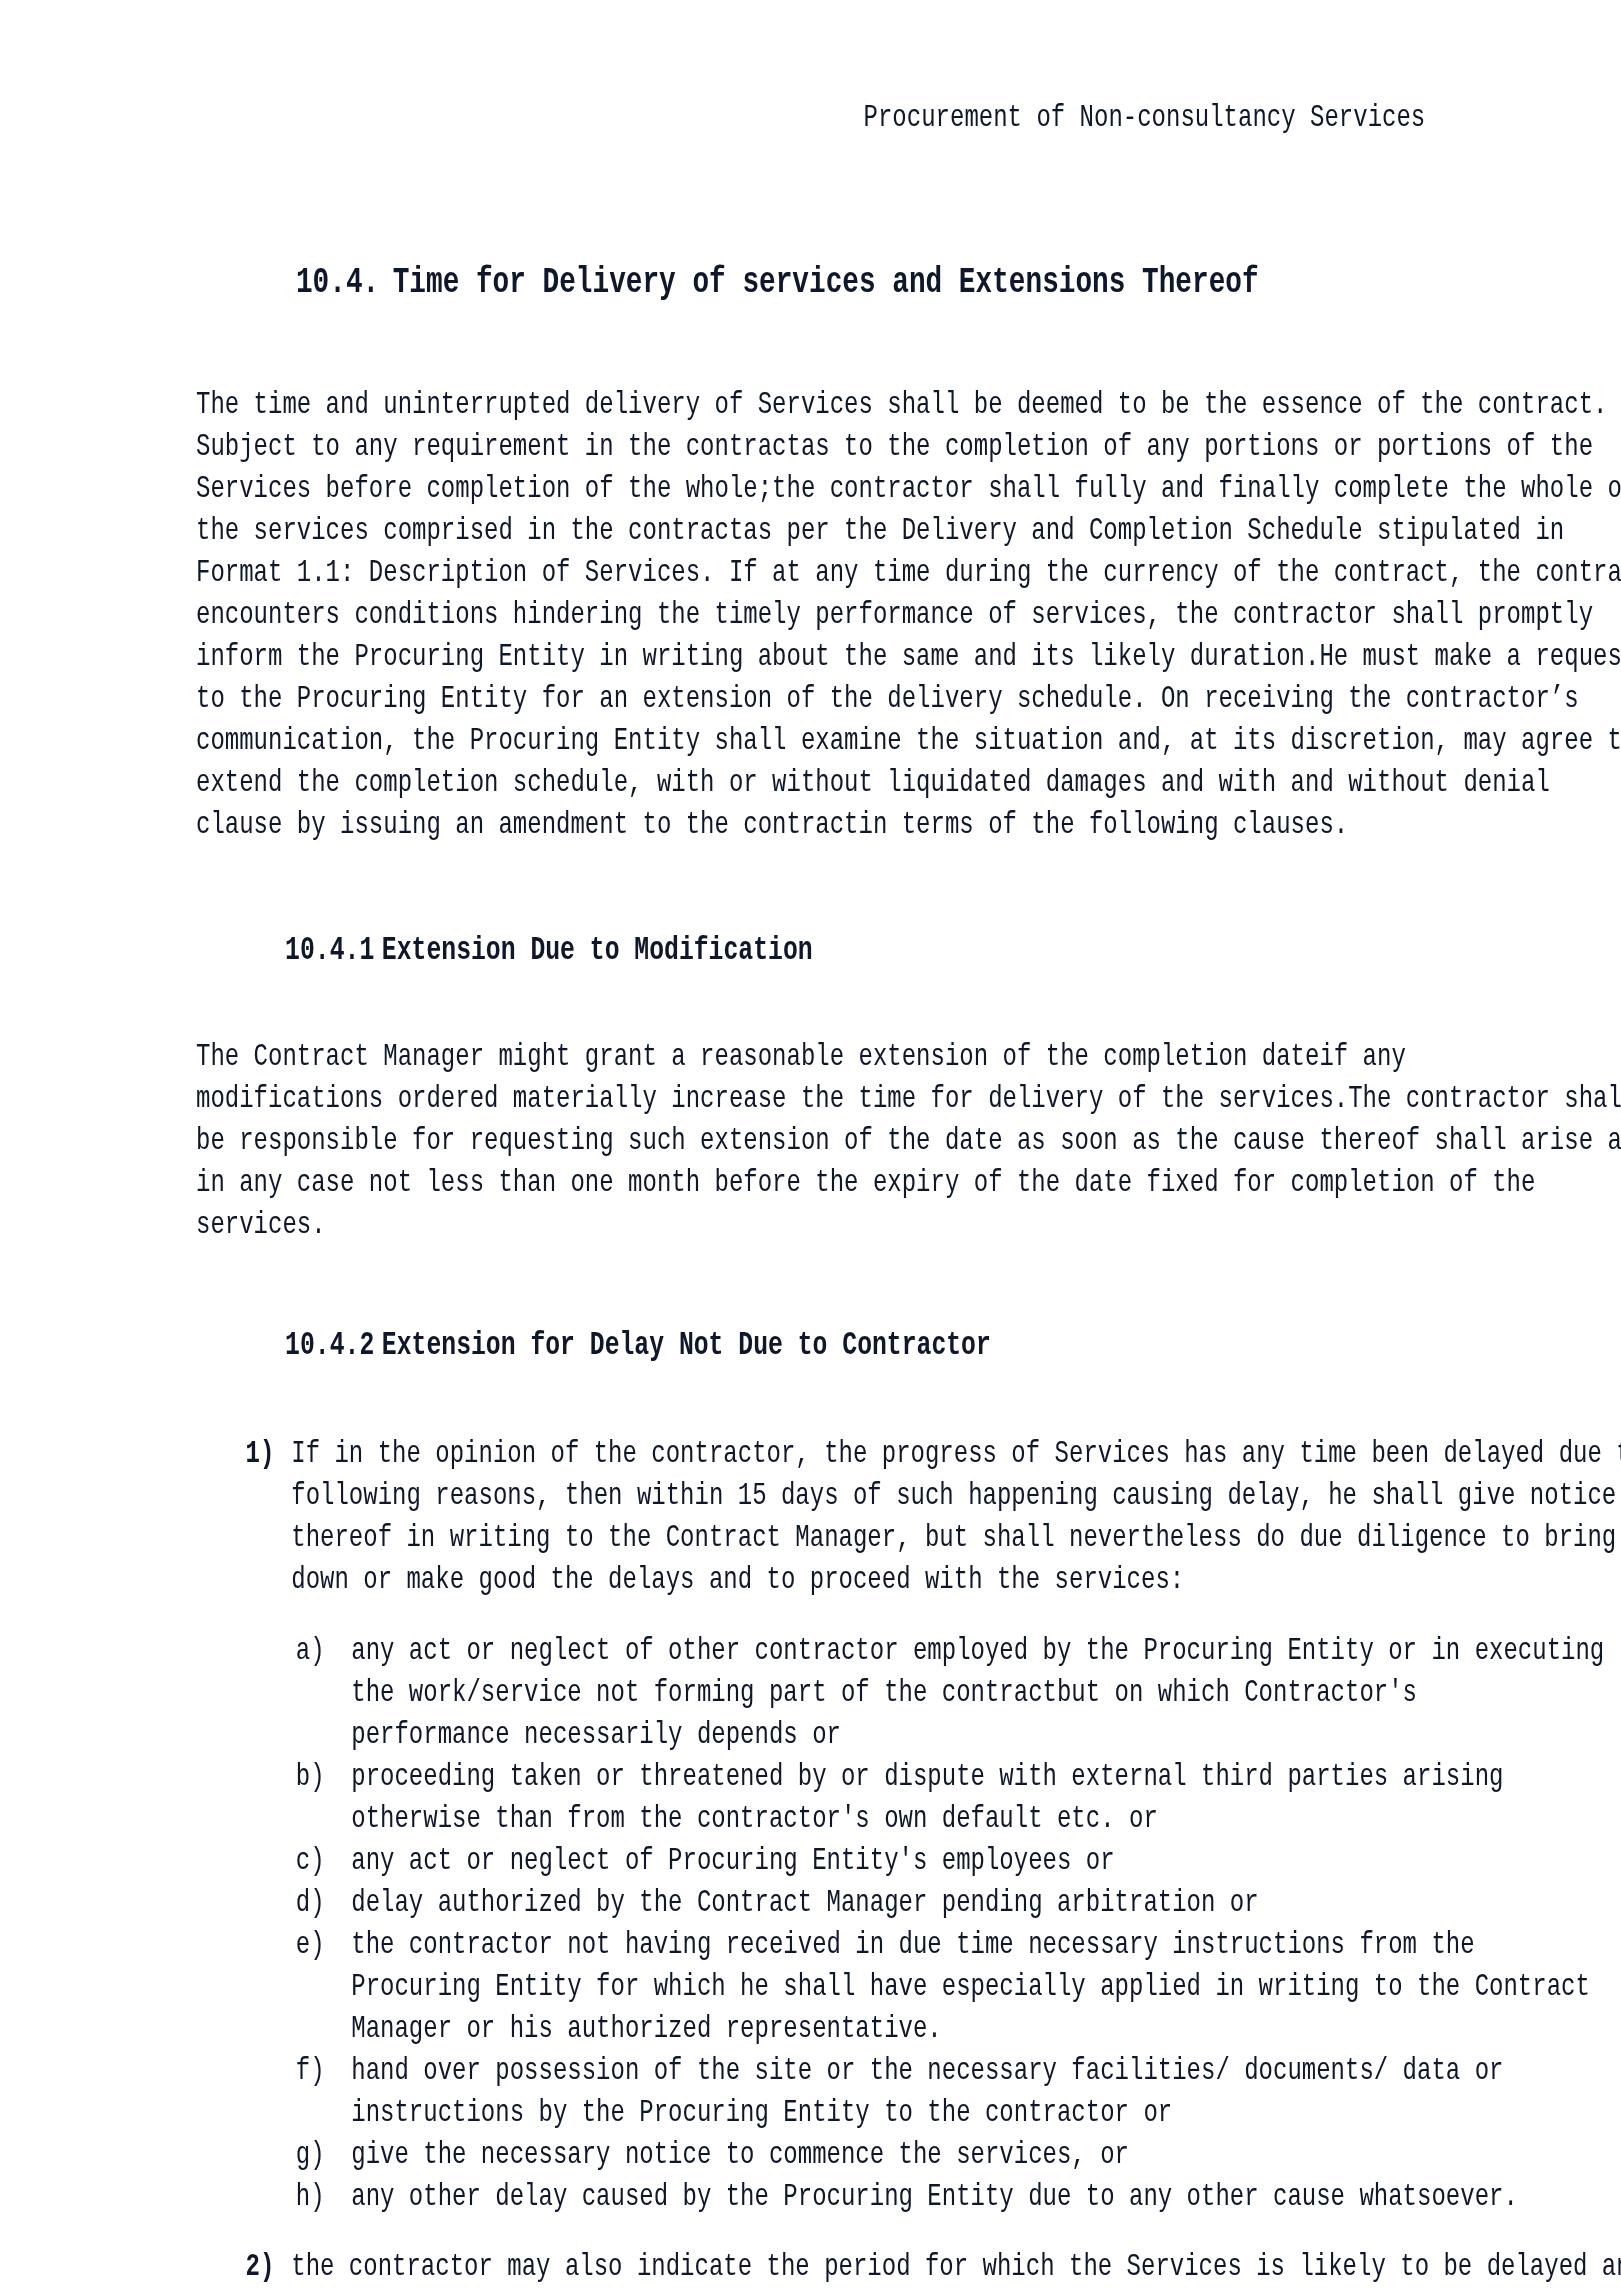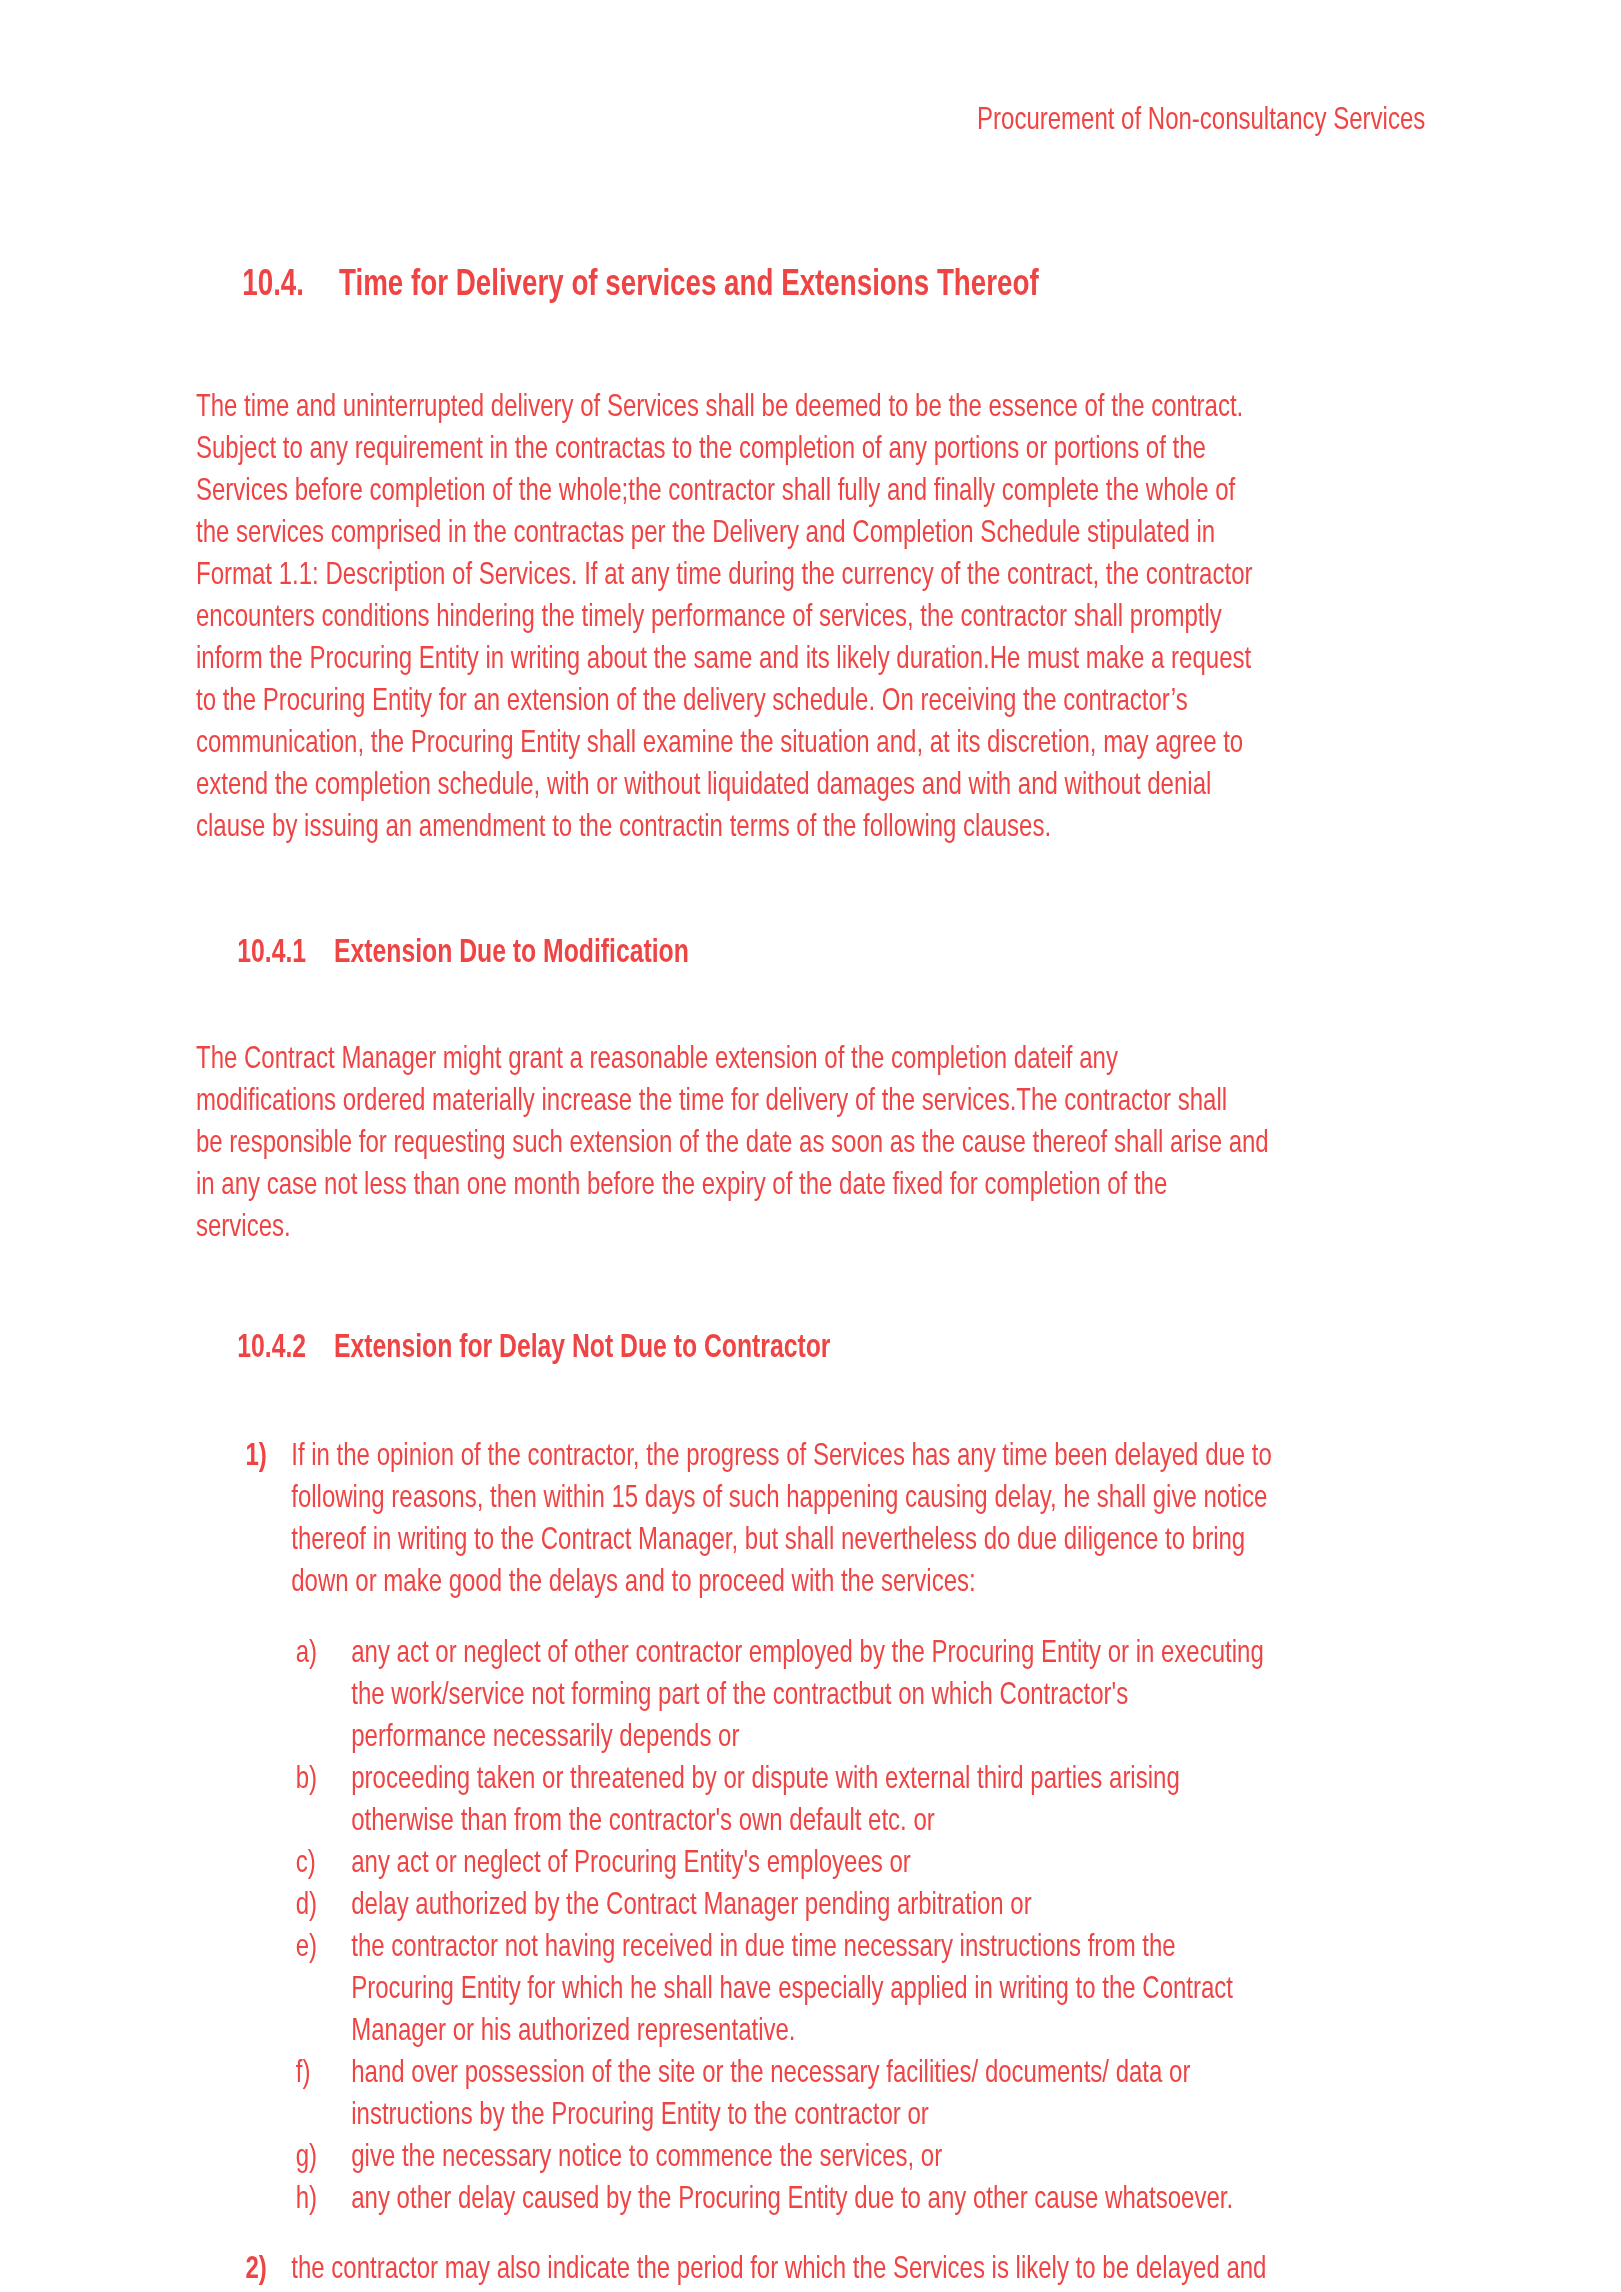--- a/index.html
+++ b/index.html
@@ -1,22 +1,22 @@
 <!DOCTYPE html>
 <html><head>
 <meta charset="utf-8">
 <style>
   html,body { margin:0; padding:0; background:#888; }
   .page {
     position: relative;
     width: 1621px;
     height: 2293px;
     background: #ffffff;
-    font-family: Liberation Sans, sans-serif;
-    color: #ef4444;
+    font-family: Liberation Mono, monospace;
+    color: #0f172a;
     overflow: hidden;
     margin: 0 auto;
   }
   
   .content {
     position: absolute;
     left: 196px;
     top: 97px;
     width: 1639px;
     transform: scaleX(0.75);

